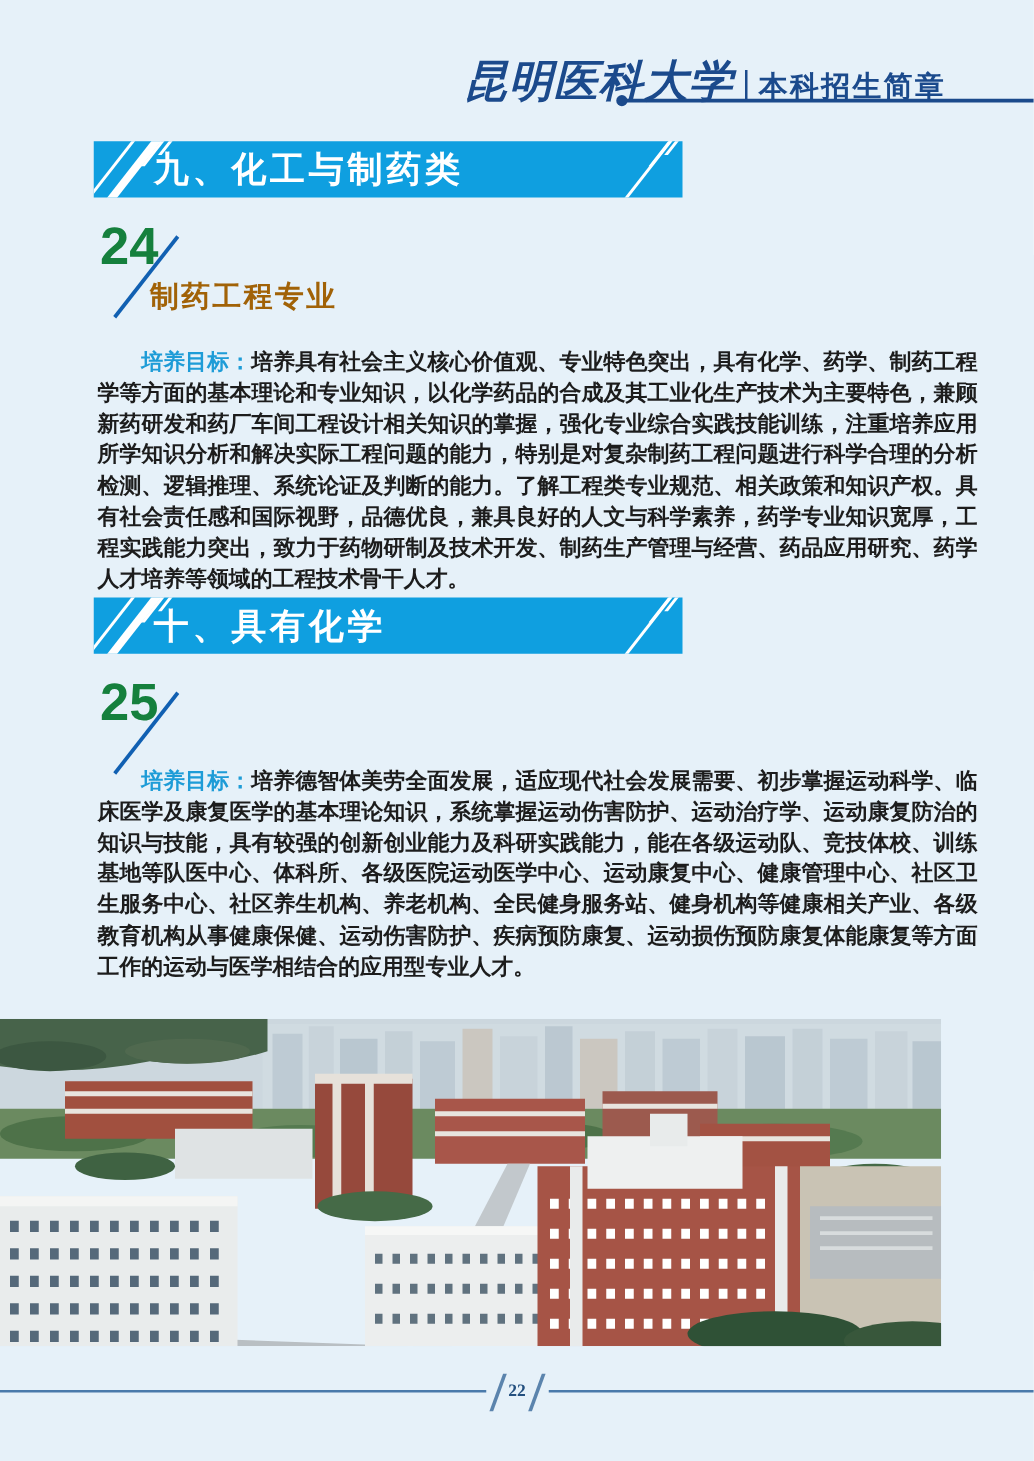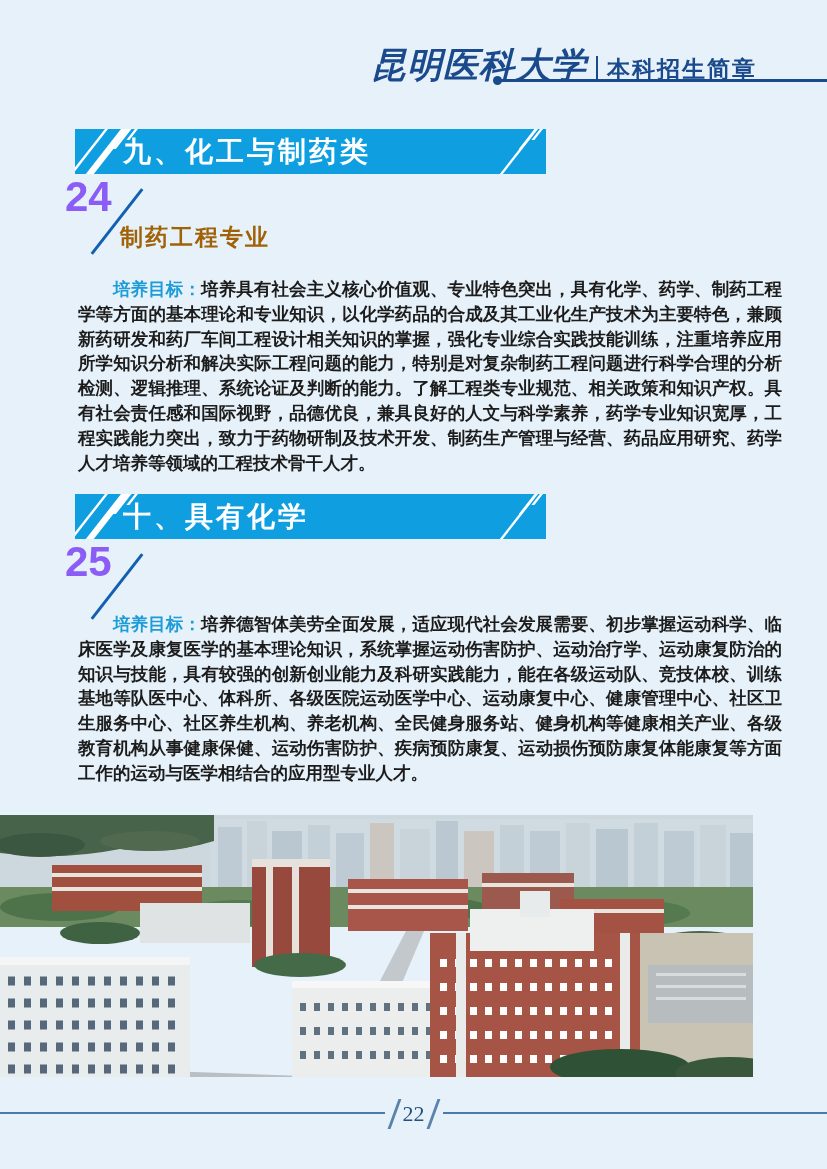--- a/index.html
+++ b/index.html
@@ -31,41 +31,41 @@
     background:#1b4a8c;
   }
   .hdr-dot {
     position:absolute; left:-4px; top:-3px; width:9px; height:9px;
     border-radius:50%; background:#1b4a8c;
   }
 
   
   .banner {
     position:absolute; left:75px; width:471px; height:45px;
-    background:#0f9fe0; overflow:hidden;margin-top:16px;
+    background:#0f9fe0; overflow:hidden;
   }
   .banner-label {
     position:absolute; left:48px; top:50%; transform:translateY(-50%);
     color:#ffffff; font-size:28px; font-weight:bold; letter-spacing:3px;
   }
   .stripe {
     position:absolute; top:-6px; background:#ffffff;
     transform:skewX(-38deg); display:block;
   }
   .st-a { left:12px;  width:3px; height:58px; }
   .st-b { left:28px;  width:8px; height:58px; }
   .st-c { left:48px;  width:3px; height:26px; }
   .st-d { left:58px;  width:3px; height:17px; }
   .st-e { right:26px; width:3px; height:58px; }
   .st-f { right:14px; width:3px; height:26px; }
   .st-g { right:5px;  width:3px; height:17px; }
 
   
   .num {
-    position:absolute; left:65px; color:#8b5cf6;
+    position:absolute; left:80px; color:#15803d;
     font-size:42px; font-weight:bold; line-height:1;
   }
   .num-slash {
     position:absolute; left:76px; width:82px; height:3px;
     background:#1160b2; transform:rotate(-52deg); display:block;
   }
   .major {
     position:absolute; left:120px; margin:0; color:#a16207;
     font-size:23px; font-weight:bold; letter-spacing:2px;
   }
@@ -94,21 +94,21 @@
     position:absolute; top:1096px; left:50%; transform:translateX(-50%);
     background:#e6f1f9; padding:0 8px; height:36px;
     display:flex; align-items:center; gap:7px;
   }
   .ftr-slash {
     display:block; width:3px; height:30px; background:#5b84ad;
     transform:skewX(-20deg);
   }
   .ftr-pg {
     font-family:"Liberation Serif","DejaVu Serif",serif;
-    font-size:22px; color:#24507f; font-weight:normal;
+    font-size:14px; color:#24507f; font-weight:bold;
   }
 </style>
 </head>
 <body>
 
 <div class="page">
 
   <div class="hdr-text">
     <span class="uni">昆明医科大学</span><span class="hdr-sep"></span><span class="bro">本科招生简章</span>
   </div>

